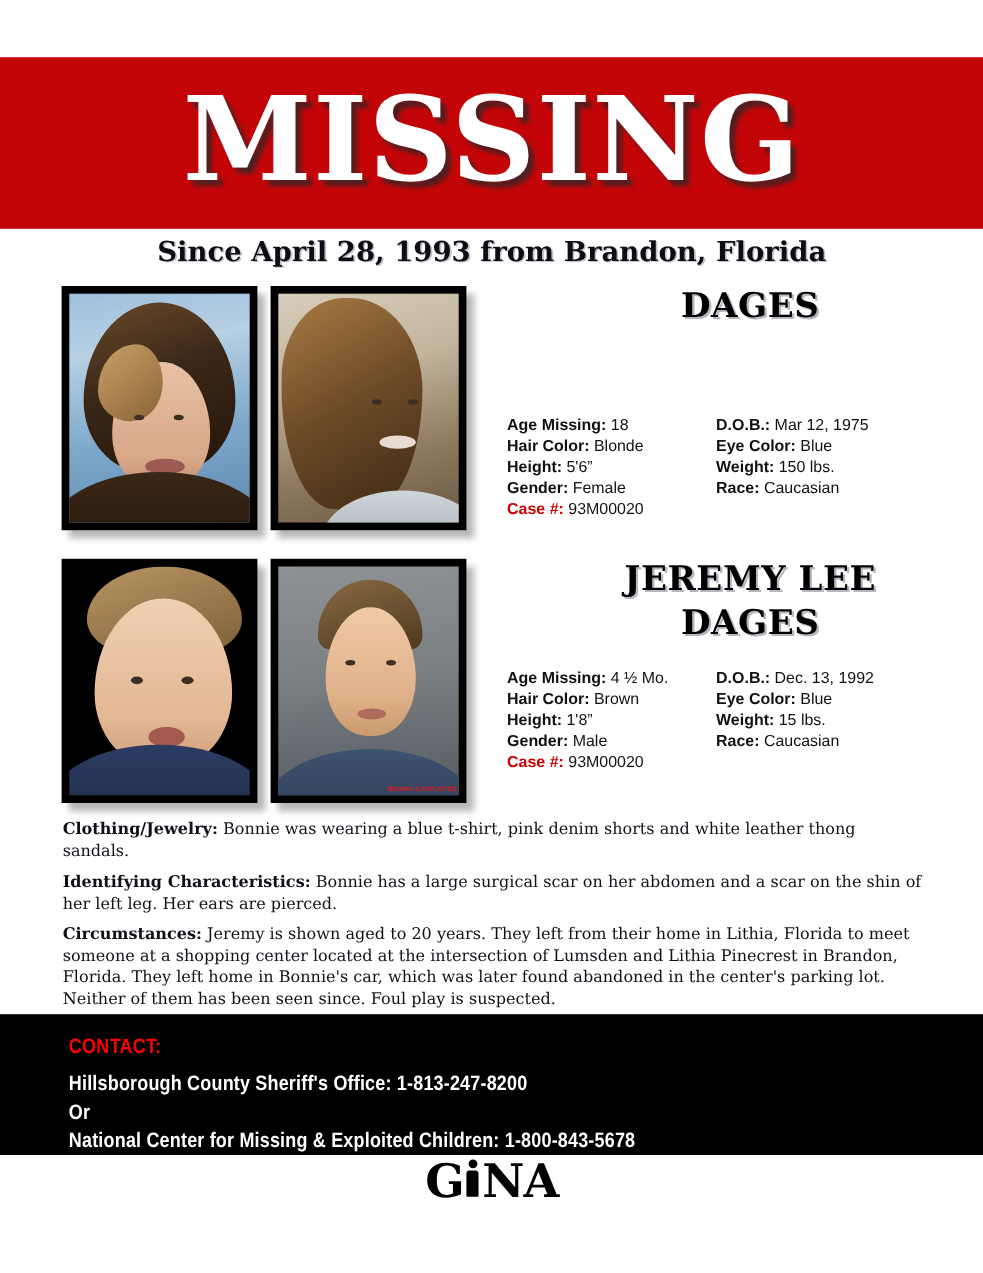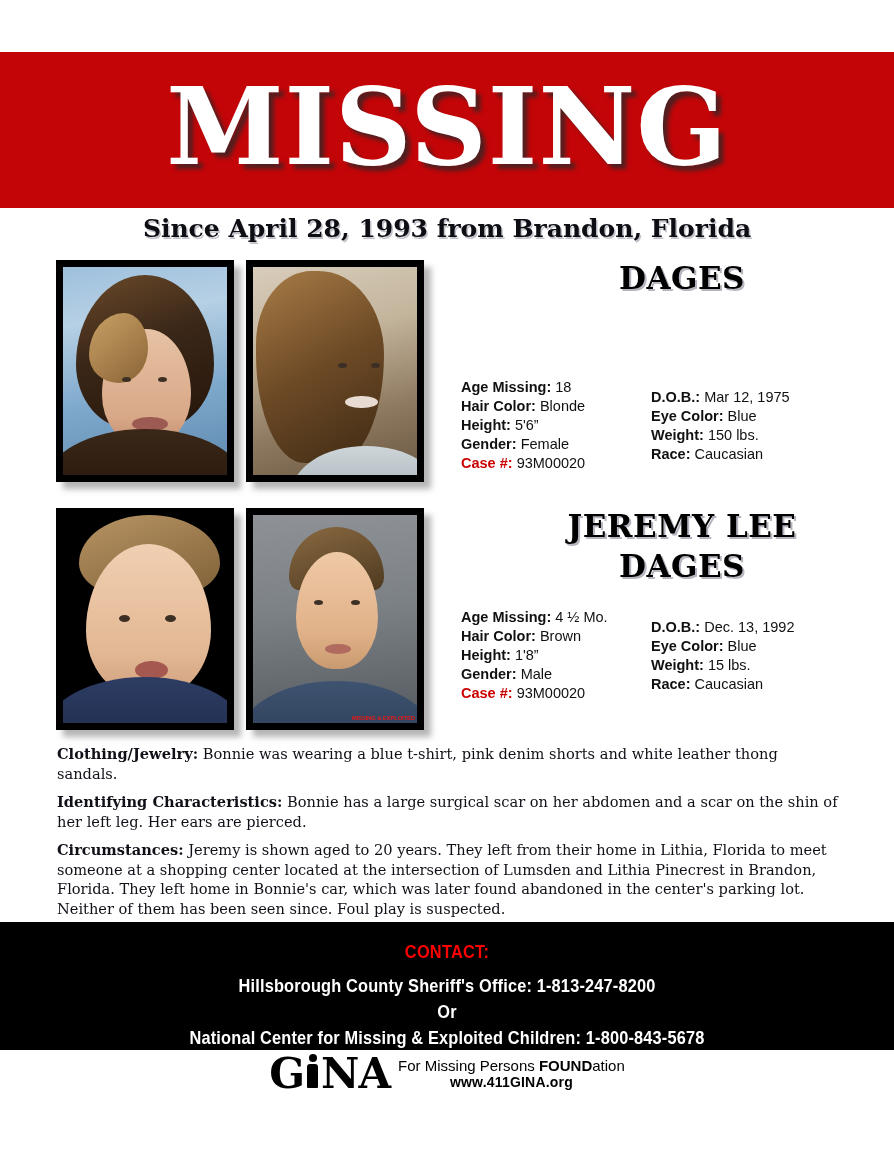--- a/index.html
+++ b/index.html
@@ -159,21 +159,21 @@
 
   .details {
     position: absolute;
     left: 461px;
     top: 126px;
     width: 415px;
     display: flex;
   }
   .details.jeremy-details { top: 108px; }
   .detail-col { width: 190px; }
-  .detail-col.right { width: 210px; margin-top: 10px; }
+  .detail-col.right { width: 210px; }
   .detail-row {
     font-family: "Liberation Sans", sans-serif;
     font-size: 14.5px;
     line-height: 19px;
     color: #111111;
     white-space: nowrap;
   }
   .detail-label { font-weight: bold; }
   .detail-label.case { color: #cc0000; }
   .detail-value { font-weight: normal; }
@@ -194,21 +194,20 @@
   .narr-label { font-weight: bold; }
 
   
   .contact-band {
     position: absolute;
     left: 0;
     top: 922px;
     width: 894px;
     height: 128px;
     background: #000000;
-    text-align: center;
   }
   .contact-heading {
     font-family: "Liberation Sans", sans-serif;
     font-weight: bold;
     font-size: 19px;
     color: #ff0000;
     letter-spacing: 0.3px;
     padding-top: 19px;
     transform: scaleX(0.86);
   }
@@ -457,19 +456,15 @@
 
   <div class="footer-logo">
     <div class="gina-word">
       <span>G</span>
       <span class="gina-figure">
         <span class="fig-head"></span>
         <span class="fig-body"></span>
       </span>
       <span>NA</span>
     </div>
-    <div class="gina-tag">
-      <div class="tag-line1"><span>For Missing Persons </span><b>FOUND</b><span>ation</span></div>
-      <div class="tag-line2">www.411GINA.org</div>
-    </div>
   </div>
 
 </div>
 
 </body></html>

